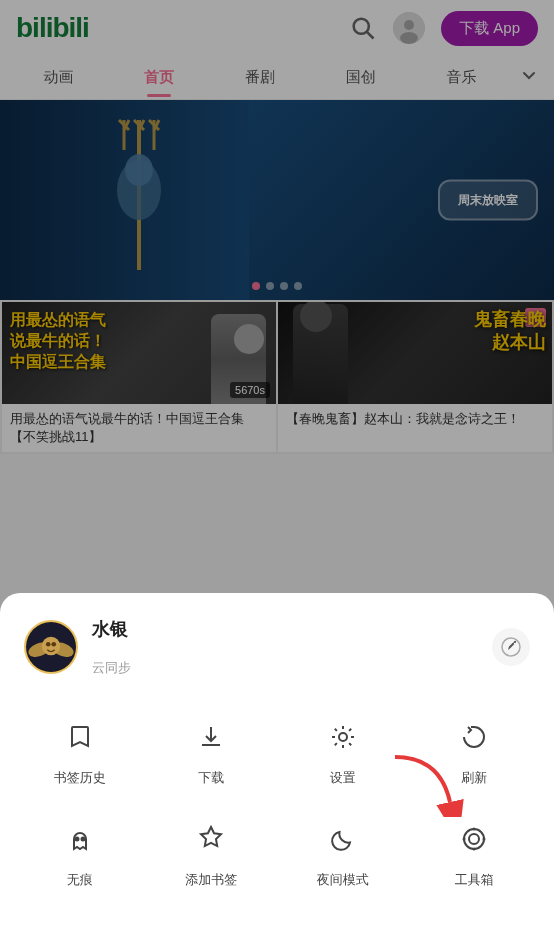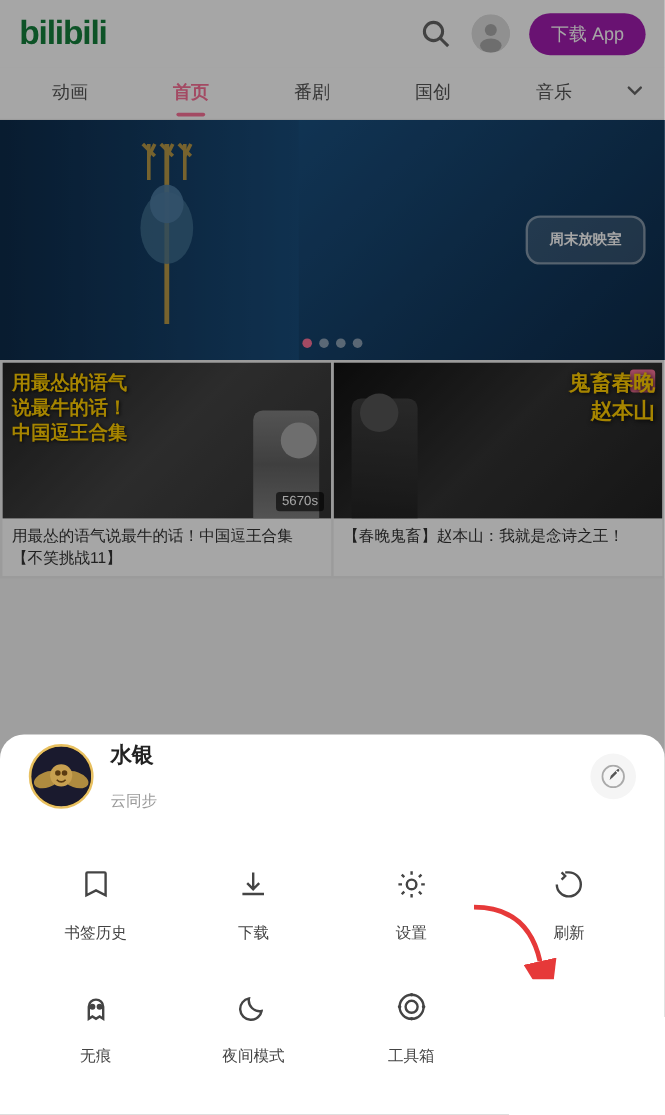--- a/index.html
+++ b/index.html
@@ -162,21 +162,21 @@
       gap: 2px;
       background: #eee;
       padding: 2px;
     }
     .video-card {
       background: #fff;
       overflow: hidden;
     }
     .video-thumb {
       width: 100%;
-      height: 130px;
+      height: 102px;
       position: relative;
       overflow: hidden;
     }
     .video-thumb-1 {
       background: linear-gradient(135deg, #222 0%, #444 50%, #333 100%);
     }
     .video-thumb-2 {
       background: linear-gradient(135deg, #111 0%, #333 50%, #222 100%);
     }
     .thumb-badge {
@@ -239,21 +239,21 @@
       z-index: 10;
     }
     .bottom-sheet {
       position: absolute;
       bottom: 0;
       left: 0;
       right: 0;
       background: #fff;
       border-radius: 20px 20px 0 0;
       z-index: 20;
-      padding: 5px 24px 32px;
+      padding: 24px 24px 32px;
     }
 
     
     .profile-row {
       display: flex;
       align-items: center;
       justify-content: space-between;
       margin-bottom: 24px;
     }
     .profile-left {
@@ -518,20 +518,28 @@
       <div class="menu-icon-wrap">
         <svg width="28" height="28" viewBox="0 0 28 28" fill="none" stroke="#444" stroke-width="2">
           <path d="M8 24V14a6 6 0 1112 0v10l-3-2-3 2-3-2-3 2z"></path>
           <circle cx="11" cy="14" r="1.5" fill="#444"></circle>
           <circle cx="17" cy="14" r="1.5" fill="#444"></circle>
         </svg>
       </div>
       <div class="menu-label">无痕</div>
     </div>
 
+    <div class="menu-item">
+      <div class="menu-icon-wrap">
+        <svg width="28" height="28" viewBox="0 0 28 28" fill="none" stroke="#444" stroke-width="2">
+          <polygon points="14,2 17.09,8.26 24,9.27 19,14.14 20.18,21.02 14,17.77 7.82,21.02 9,14.14 4,9.27 10.91,8.26"></polygon>
+        </svg>
+      </div>
+      <div class="menu-label">添加书签</div>
+    </div>
 
     <div class="menu-item">
       <div class="menu-icon-wrap">
         <svg width="28" height="28" viewBox="0 0 28 28" fill="none" stroke="#444" stroke-width="2">
           <path d="M21 17.5A9 9 0 0110.5 7a9 9 0 1010.5 10.5z"></path>
         </svg>
       </div>
       <div class="menu-label">夜间模式</div>
     </div>
 

